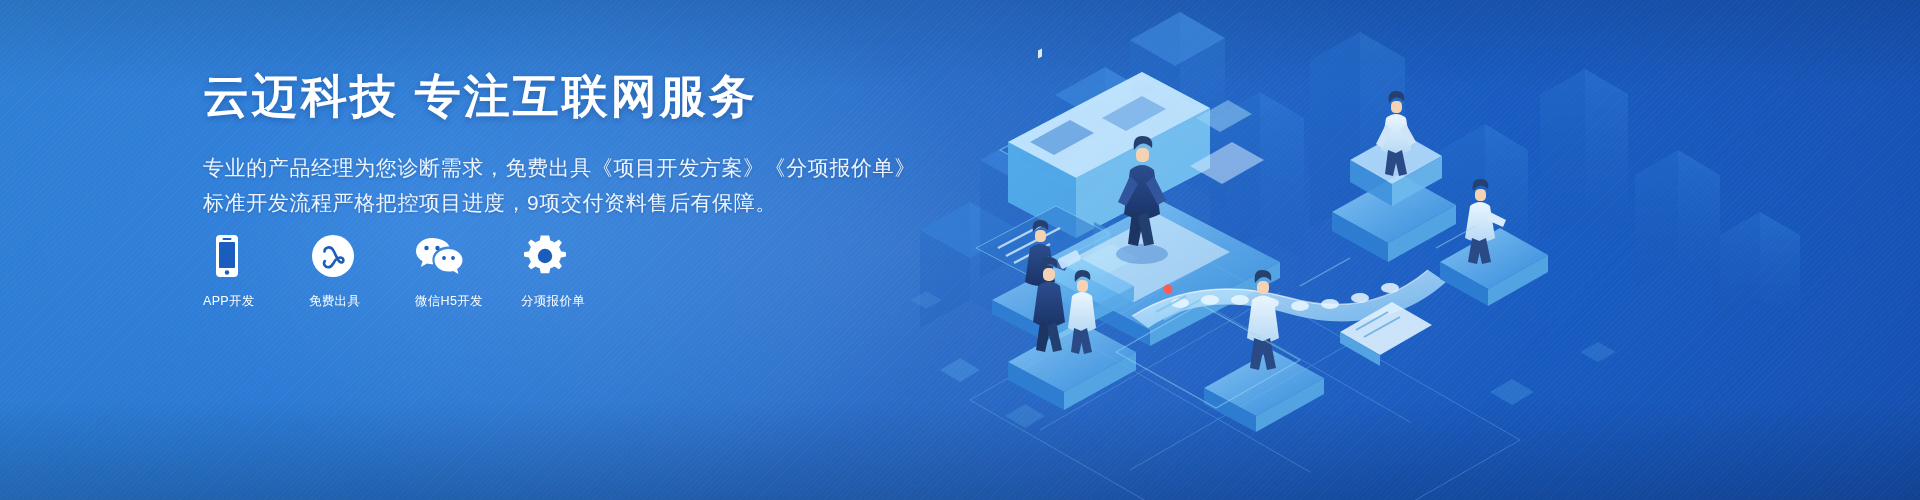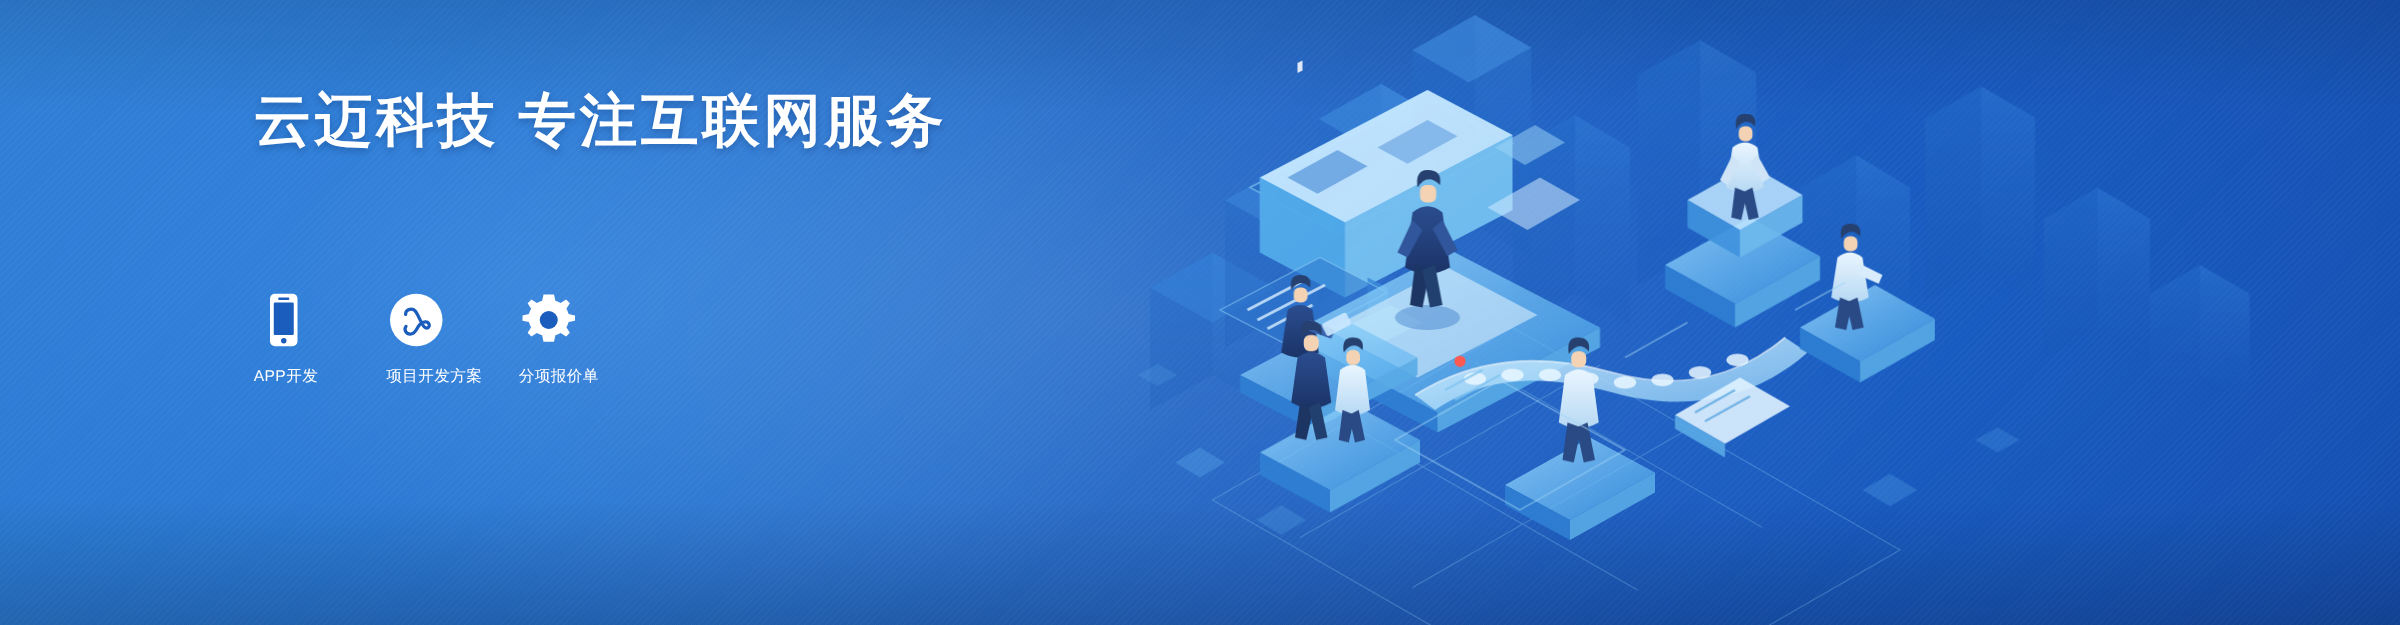--- a/index.html
+++ b/index.html
@@ -345,20 +345,24 @@
         <path d="M420,286 L470,258"></path>
         <path d="M556,248 L596,226"></path>
       </g>
     </svg>
   </div>
 
   <div class="vignette"></div>
 
   <div class="copy">
     <h1 class="title">云迈科技 专注互联网服务</h1>
+    <div class="subtitle">
+      <span class="sub-line">专业的产品经理为您诊断需求，免费出具《项目开发方案》《分项报价单》</span>
+      <span class="sub-line">标准开发流程严格把控项目进度，9项交付资料售后有保障。</span>
+    </div>
   </div>
 
   <div class="services">
 
     <div class="service">
       <span class="svc-ico">
         <svg width="40" height="44" viewBox="0 0 40 44">
           <rect x="9" y="1" width="22" height="42" rx="4" fill="#ffffff"></rect>
           <rect x="12" y="8" width="16" height="26" rx="1" fill="#1a5dbc"></rect>
           <rect x="15.5" y="4" width="9" height="2" rx="1" fill="#1a5dbc"></rect>
@@ -368,23 +372,36 @@
       <span class="svc-label">APP开发</span>
     </div>
 
     <div class="service">
       <span class="svc-ico">
         <svg width="44" height="44" viewBox="0 0 44 44">
           <circle cx="22" cy="22" r="21" fill="#ffffff"></circle>
           <path d="M13.5 17.5 c0,-4.6 6,-5.6 8.5,-1.6 c2.5,4 4.2,9.6 6.4,11.6 c2.4,2.2 4.6,0.2 3.8,-2.2 c-0.8,-2.4 -4.6,-2.6 -7.4,0.4 c-2.8,3 -3.2,7.6 -7.6,7.6 c-3.4,0 -5.3,-3.6 -3.4,-6.2" fill="none" stroke="#1a5dbc" stroke-width="2.6" stroke-linecap="round"></path>
         </svg>
       </span>
-      <span class="svc-label">项目开发方案</span>
+      <span class="svc-label">免费出具</span>
     </div>
 
+    <div class="service">
+      <span class="svc-ico">
+        <svg width="48" height="42" viewBox="0 0 48 42">
+          <path d="M17 3 C8 3 1 9 1 16.2 C1 20.4 3.6 24 7.6 26.3 L5.8 32 L12 28.6 C13.6 29 15.3 29.2 17 29.2 C17.4 29.2 17.8 29.2 18.2 29.2 C17.7 27.8 17.4 26.3 17.4 24.8 C17.4 17.3 24.6 11.4 33.2 11.4 C33.6 11.4 34 11.4 34.4 11.5 C32.6 6.6 25.5 3 17 3 Z" fill="#ffffff"></path>
+          <circle cx="11.5" cy="13" r="2.2" fill="#1a5dbc"></circle>
+          <circle cx="22.5" cy="13" r="2.2" fill="#1a5dbc"></circle>
+          <path d="M33.5 14 C41.5 14 47.5 19.2 47.5 25.3 C47.5 28.9 45.4 32 42.1 34 L43.5 39 L38.2 36 C36.7 36.4 35.2 36.6 33.5 36.6 C25.5 36.6 19.5 31.4 19.5 25.3 C19.5 19.2 25.5 14 33.5 14 Z" fill="#ffffff"></path>
+          <circle cx="29" cy="23" r="1.9" fill="#1a5dbc"></circle>
+          <circle cx="38" cy="23" r="1.9" fill="#1a5dbc"></circle>
+        </svg>
+      </span>
+      <span class="svc-label">微信H5开发</span>
+    </div>
 
 
     <div class="service">
       <span class="svc-ico">
         <svg width="44" height="44" viewBox="0 0 44 44">
           <path d="M22 1.5 l4.2 0 1.1 5.1 a15.6 15.6 0 0 1 4.2 1.8 l4.4 -2.8 3 3 -2.8 4.4 a15.6 15.6 0 0 1 1.8 4.2 l5.1 1.1 0 4.2 -5.1 1.1 a15.6 15.6 0 0 1 -1.8 4.2 l2.8 4.4 -3 3 -4.4 -2.8 a15.6 15.6 0 0 1 -4.2 1.8 l-1.1 5.1 -4.2 0 -4.2 0 -1.1 -5.1 a15.6 15.6 0 0 1 -4.2 -1.8 l-4.4 2.8 -3 -3 2.8 -4.4 a15.6 15.6 0 0 1 -1.8 -4.2 l-5.1 -1.1 0 -4.2 5.1 -1.1 a15.6 15.6 0 0 1 1.8 -4.2 l-2.8 -4.4 3 -3 4.4 2.8 a15.6 15.6 0 0 1 4.2 -1.8 l1.1 -5.1 Z" fill="#ffffff"></path>
           <circle cx="22" cy="22" r="7.2" fill="#1a5dbc"></circle>
         </svg>
       </span>
       <span class="svc-label">分项报价单</span>

